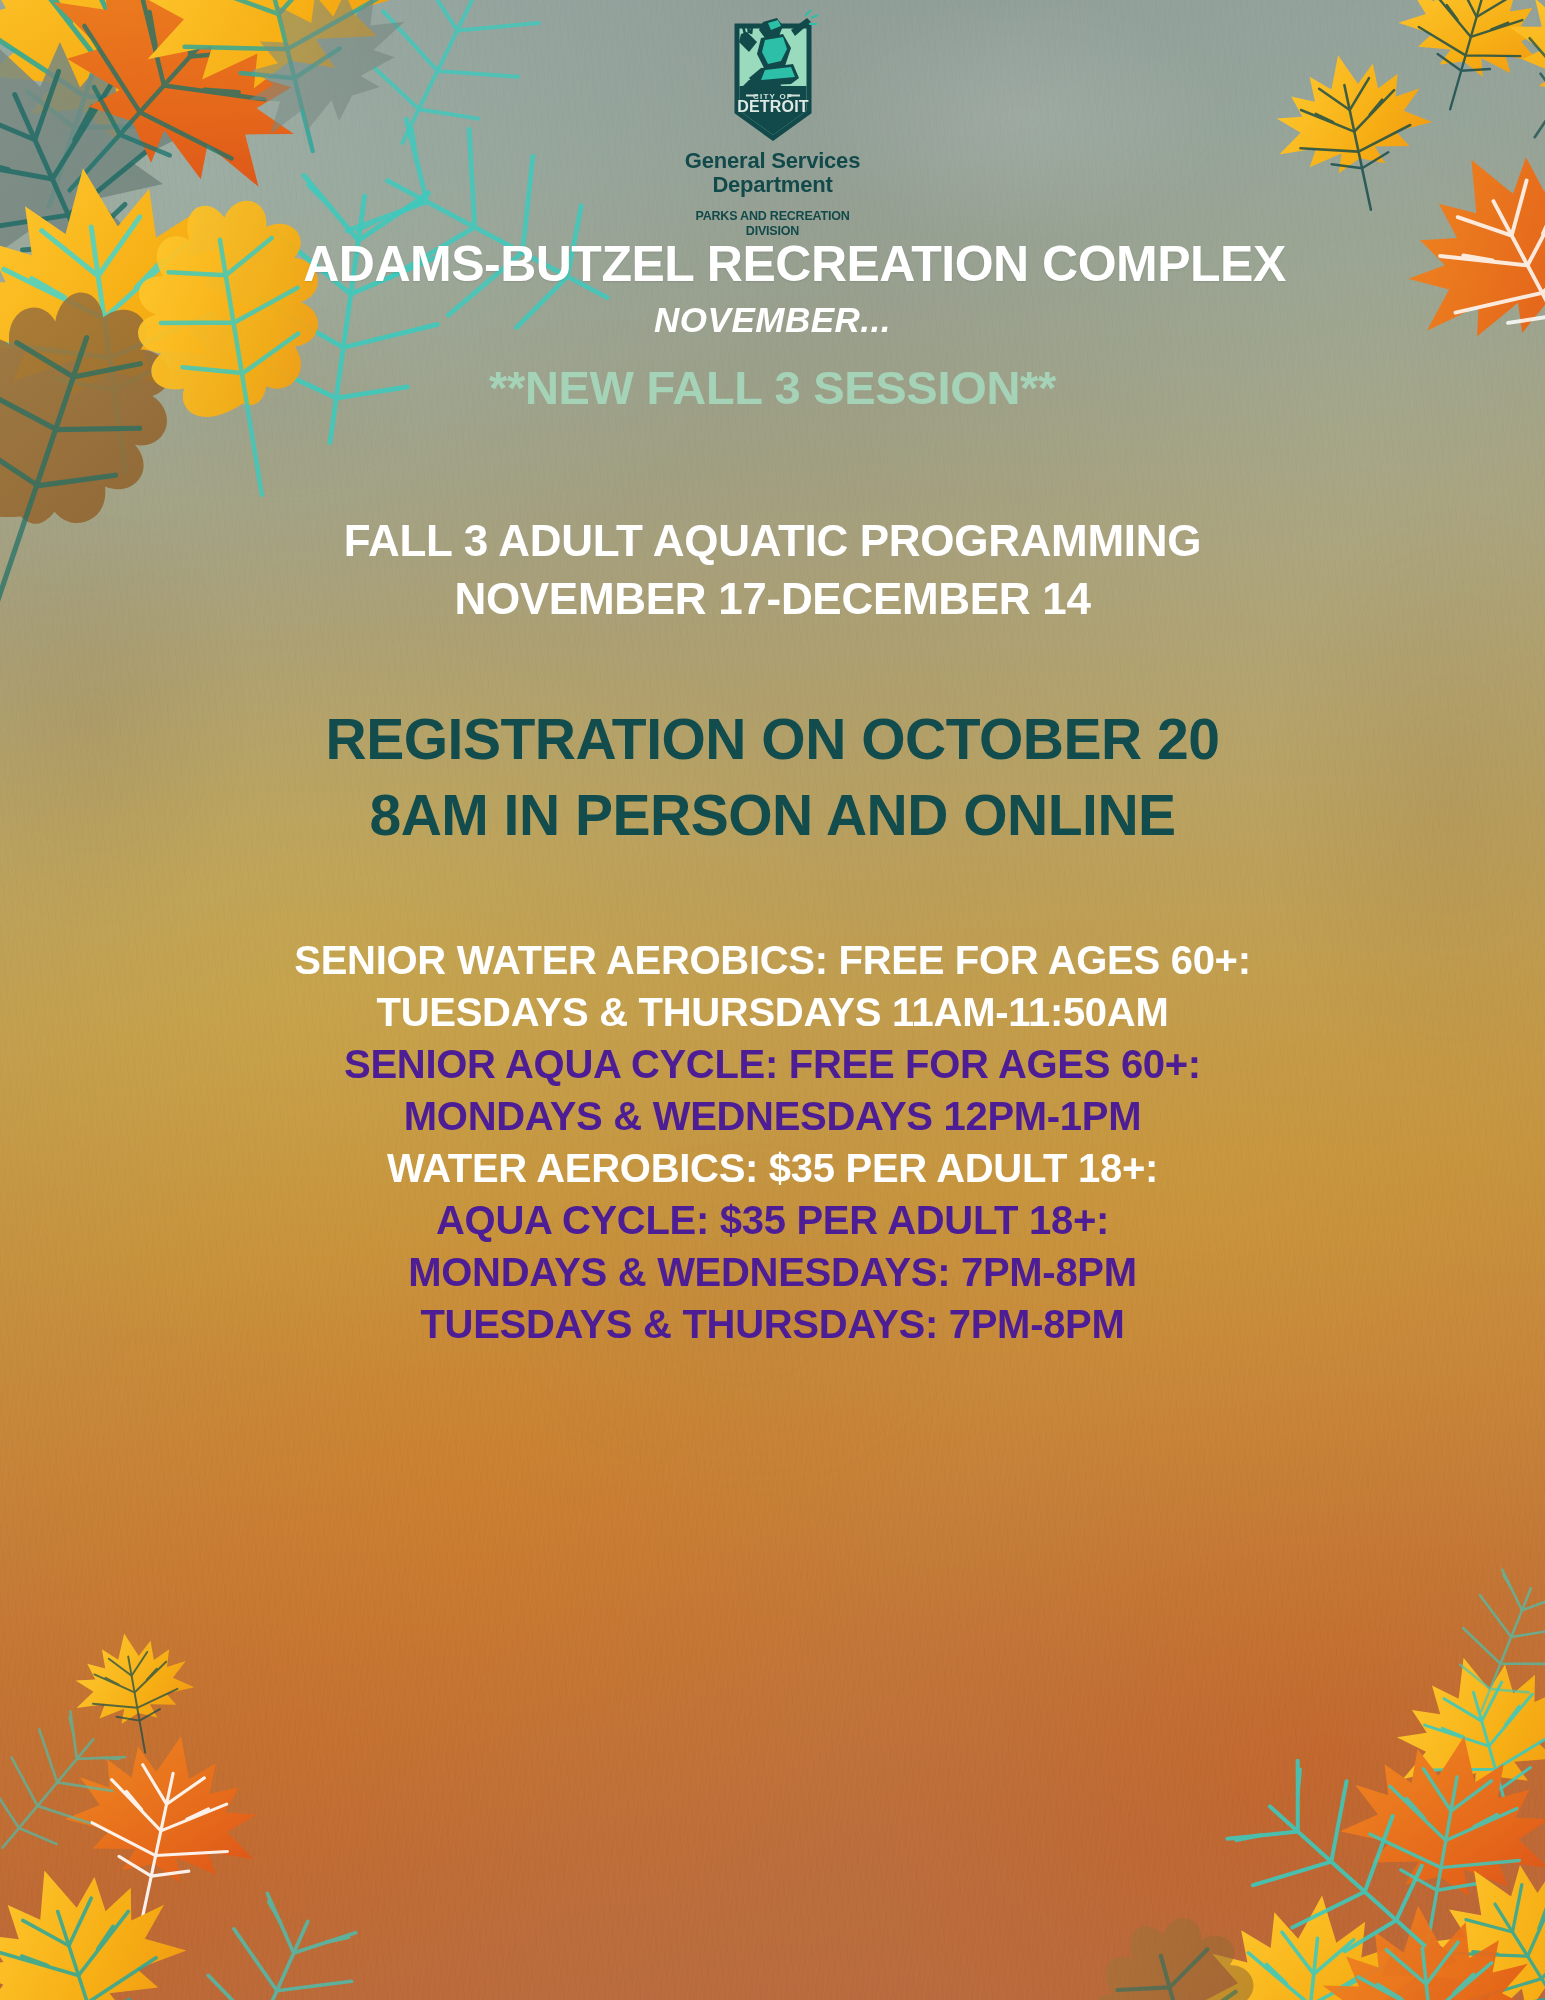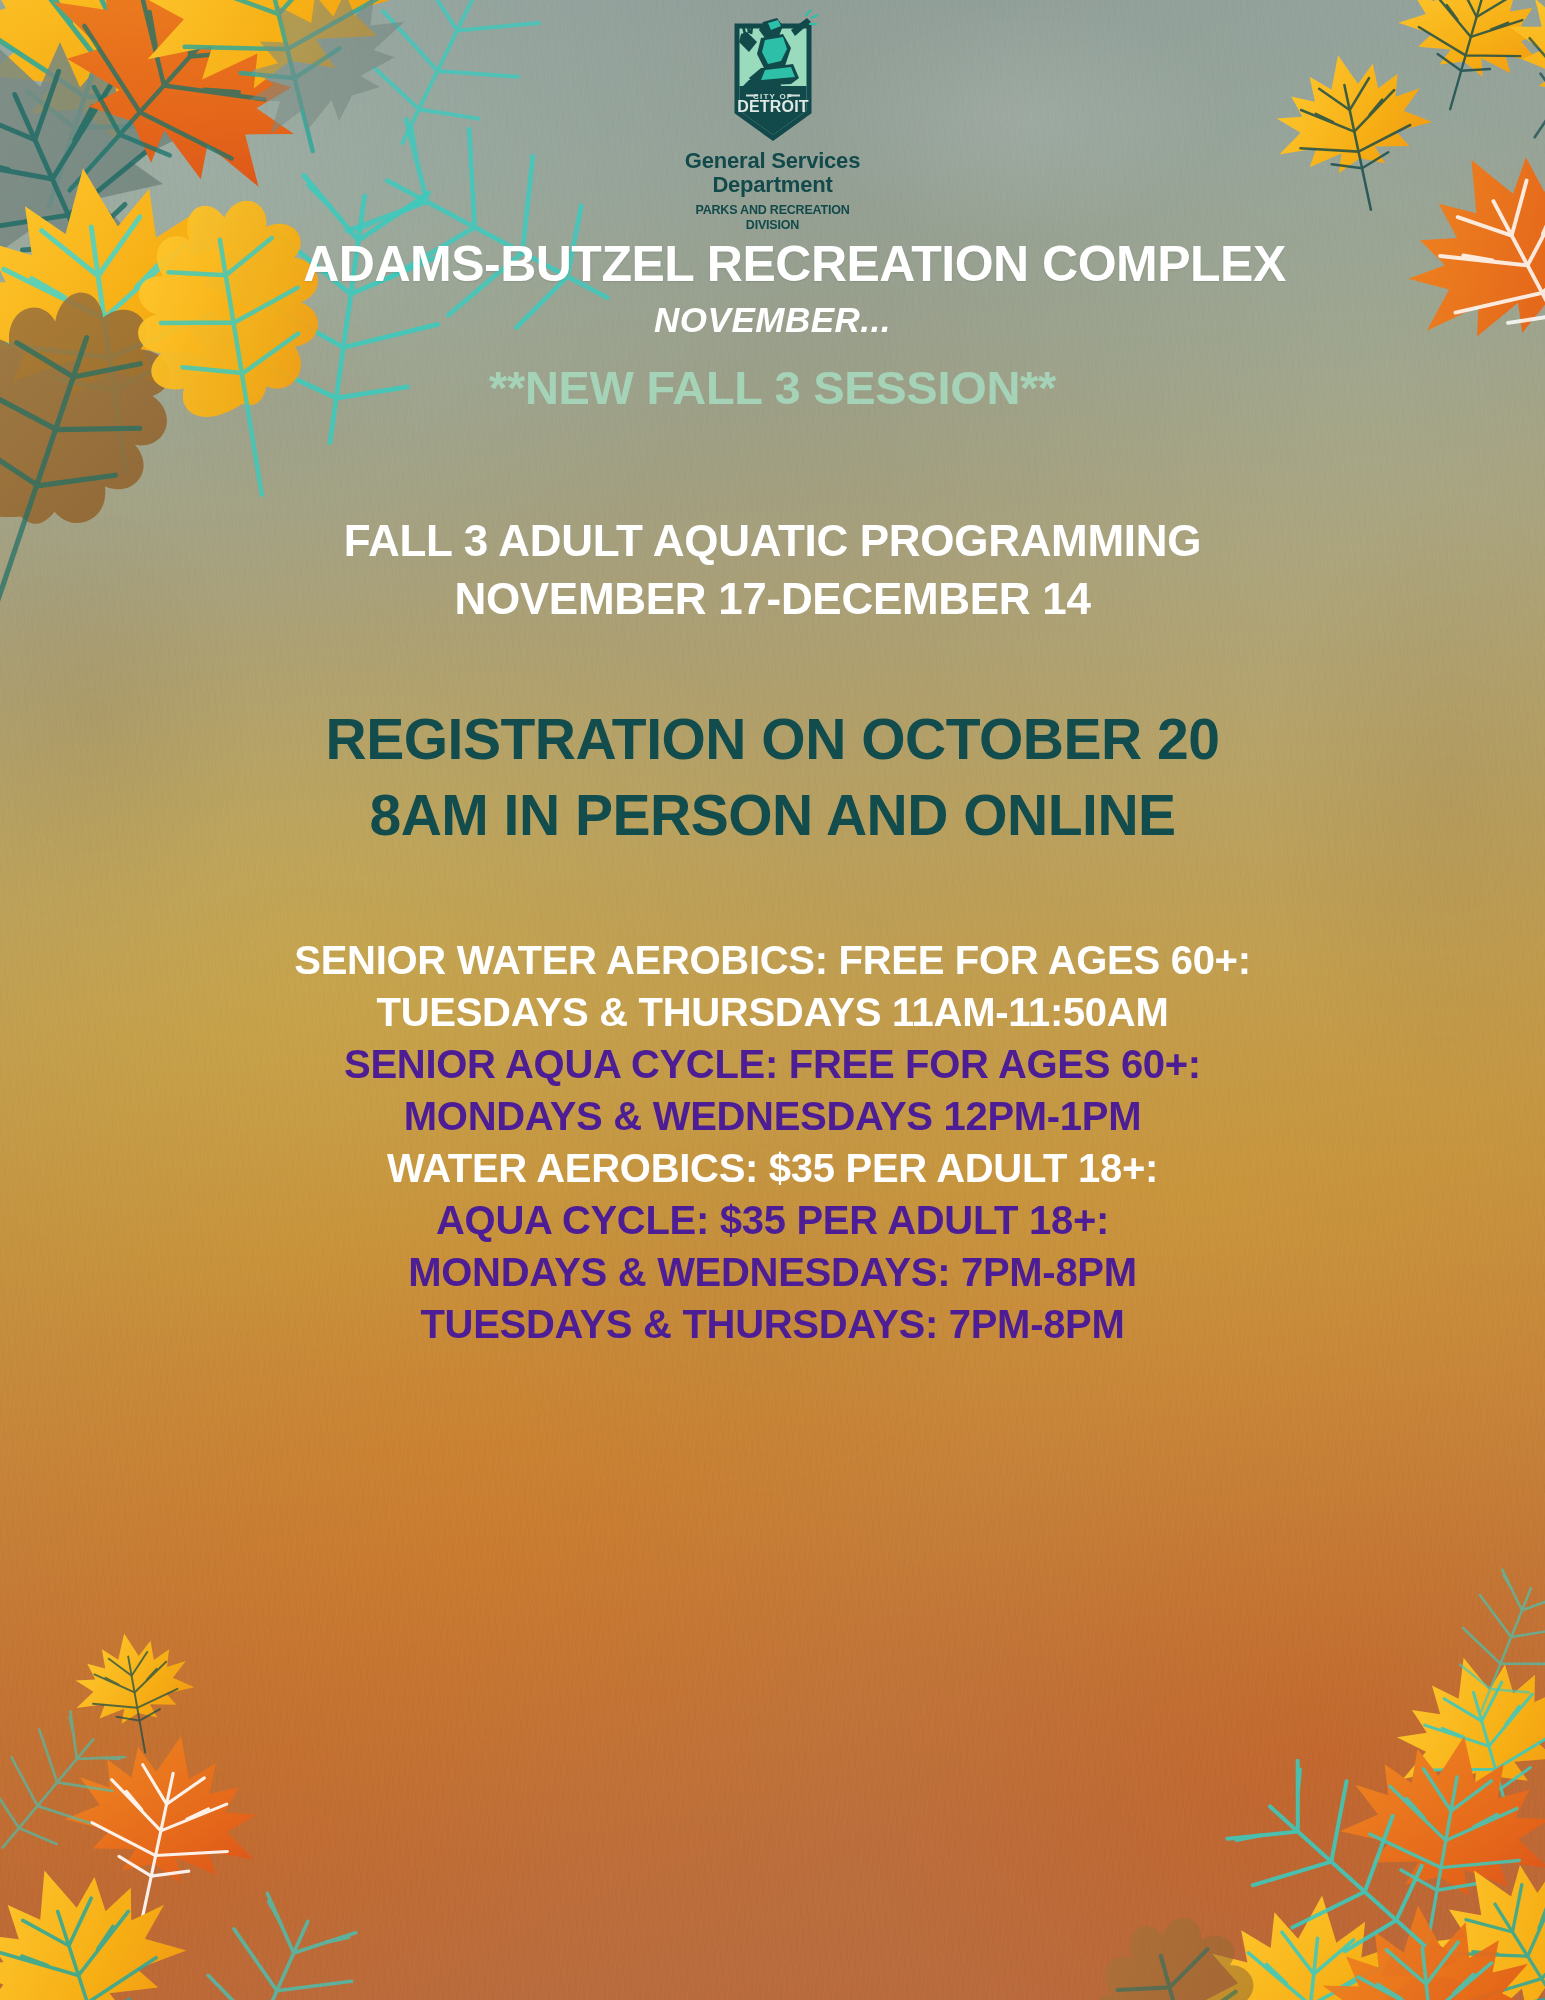--- a/index.html
+++ b/index.html
@@ -72,21 +72,21 @@
   #shield svg{ display:block; }
   .gsd-line{
     color:#12494a; font-weight:bold; text-align:center;
     font-size:22px; line-height:1.02; letter-spacing:-.2px;
     margin-top:2px;
   }
   .gsd-line2{ font-size:22px; line-height:1.04; }
   .prd-line{
     color:#12494a; font-weight:bold; text-align:center;
     font-size:12.5px; line-height:1.06; letter-spacing:-.2px;
-    margin-top:7px;
+    margin-top:13px;
   }
 
   
   .center{ text-align:center; }
   h1#title{
     position:absolute; top:238px; left:0; right:0;
     color:#ffffff; font-size:50px; font-weight:bold;
     letter-spacing:-.5px; line-height:1.05;
     text-shadow:0 1px 2px rgba(0,0,0,.10);
     padding-left:44px;

